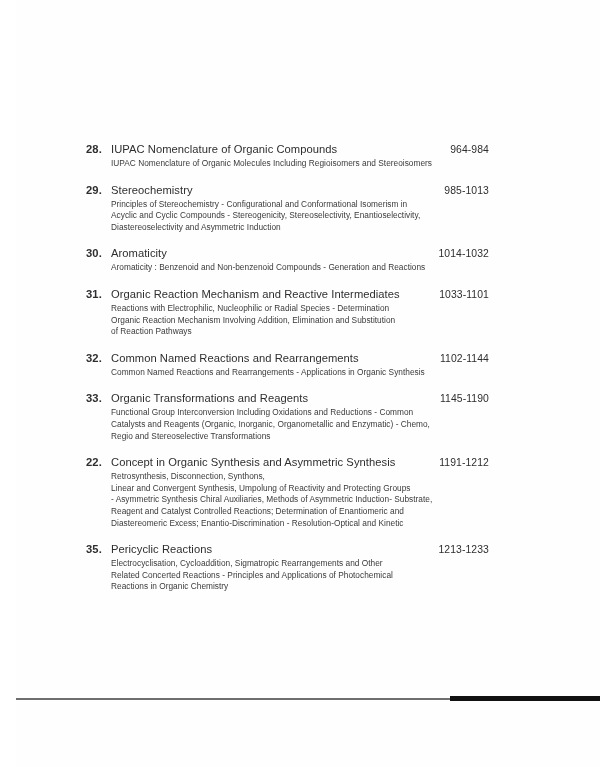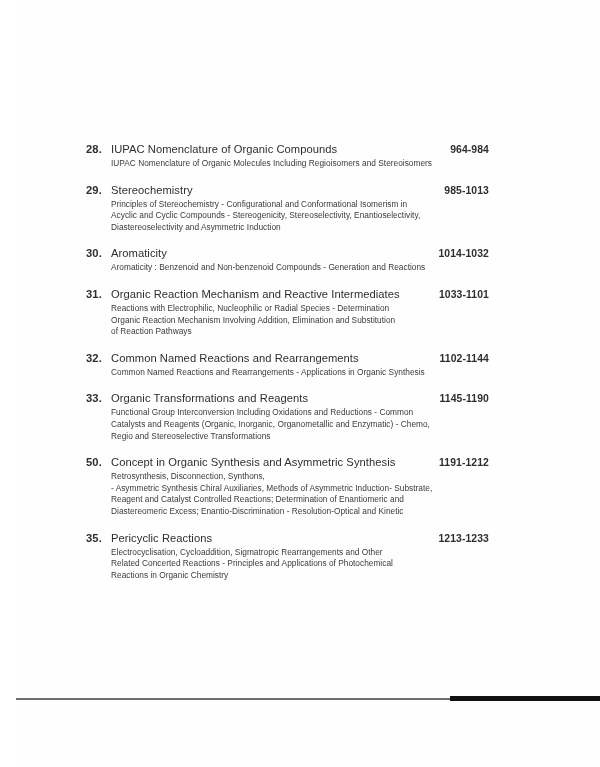--- a/index.html
+++ b/index.html
@@ -58,21 +58,21 @@
     font-size: 11.2px;
     font-weight: normal;
     color: #2e2e30;
     letter-spacing: 0.05px;
     padding-right: 6px;
   }
 
   .entry-pages {
     flex: 0 0 auto;
     font-size: 10.4px;
-    font-weight: bold;
+    font-weight: normal;
     color: #2e2e30;
     text-align: right;
     white-space: nowrap;
     letter-spacing: 0.1px;
   }
 
   .entry-desc {
     margin-left: 25px;
     margin-top: 3px;
     font-size: 8.3px;
@@ -170,26 +170,27 @@
           <span class="entry-pages">1145-1190</span>
         </div>
         <div class="entry-desc">
           <div>Functional Group Interconversion Including Oxidations and Reductions - Common</div>
           <div>Catalysts and Reagents (Organic, Inorganic, Organometallic and Enzymatic) - Chemo,</div>
           <div>Regio and Stereoselective Transformations</div>
         </div>
       </div>
       <div class="toc-entry">
         <div class="entry-head">
-          <span class="entry-num">50.</span>
+          <span class="entry-num">22.</span>
           <span class="entry-title">Concept in Organic Synthesis and Asymmetric Synthesis</span>
           <span class="entry-pages">1191-1212</span>
         </div>
         <div class="entry-desc">
           <div>Retrosynthesis, Disconnection, Synthons,</div>
+          <div>Linear and Convergent Synthesis, Umpolung of Reactivity and Protecting Groups</div>
           <div>- Asymmetric Synthesis Chiral Auxiliaries, Methods of Asymmetric Induction- Substrate,</div>
           <div>Reagent and Catalyst Controlled Reactions; Determination  of  Enantiomeric  and</div>
           <div>Diastereomeric Excess; Enantio-Discrimination - Resolution-Optical and Kinetic</div>
         </div>
       </div>
       <div class="toc-entry">
         <div class="entry-head">
           <span class="entry-num">35.</span>
           <span class="entry-title">Pericyclic Reactions</span>
           <span class="entry-pages">1213-1233</span>

